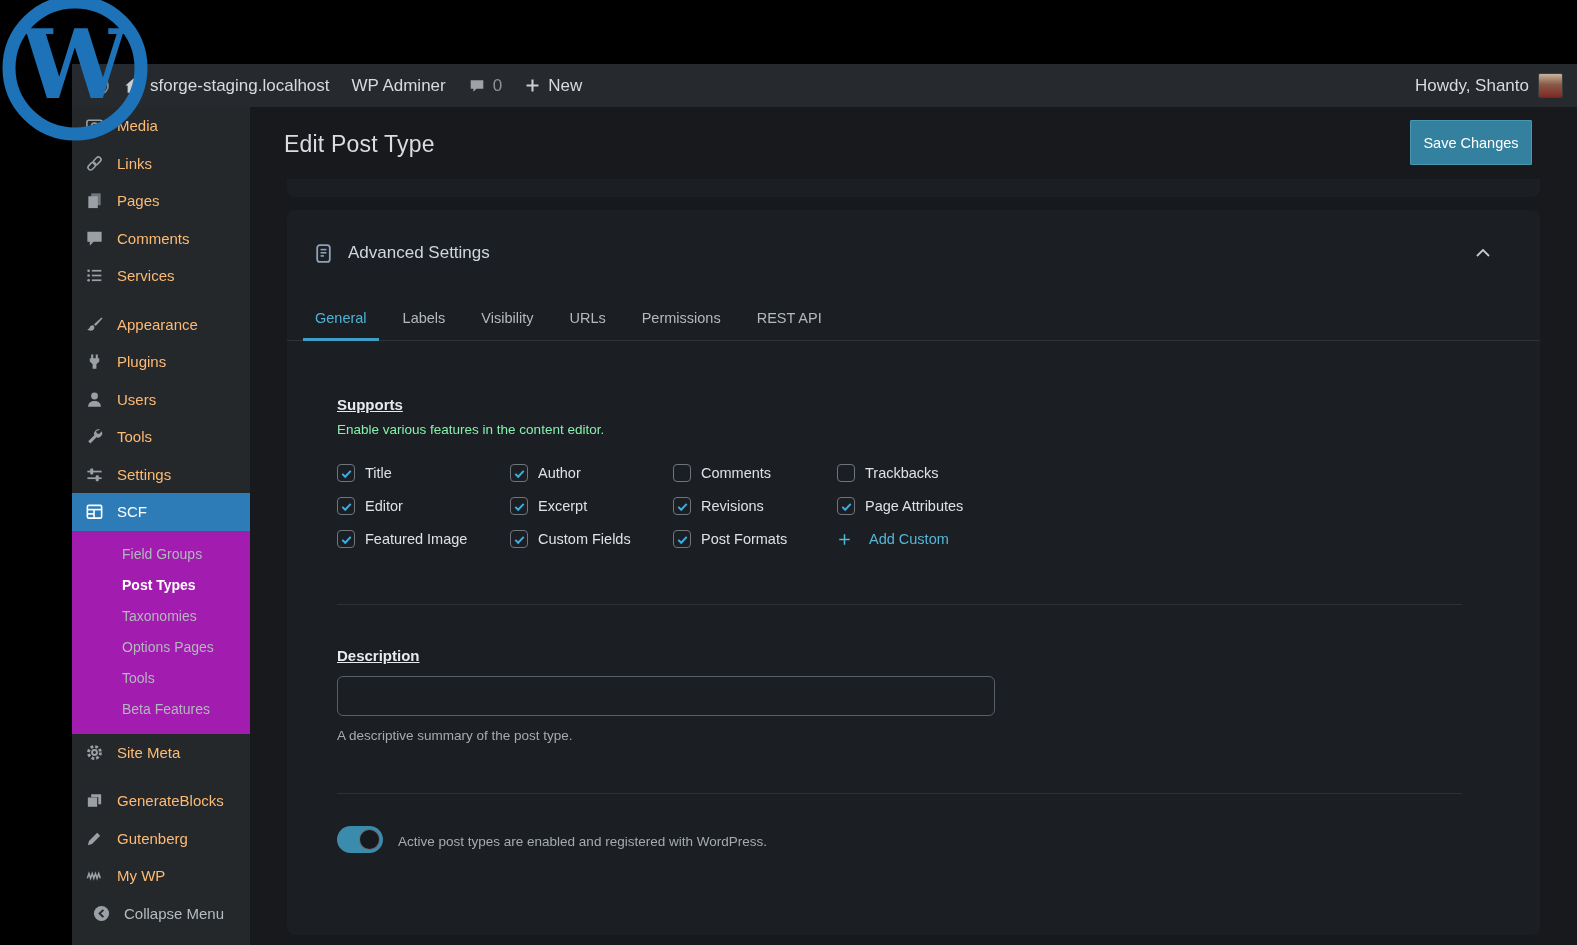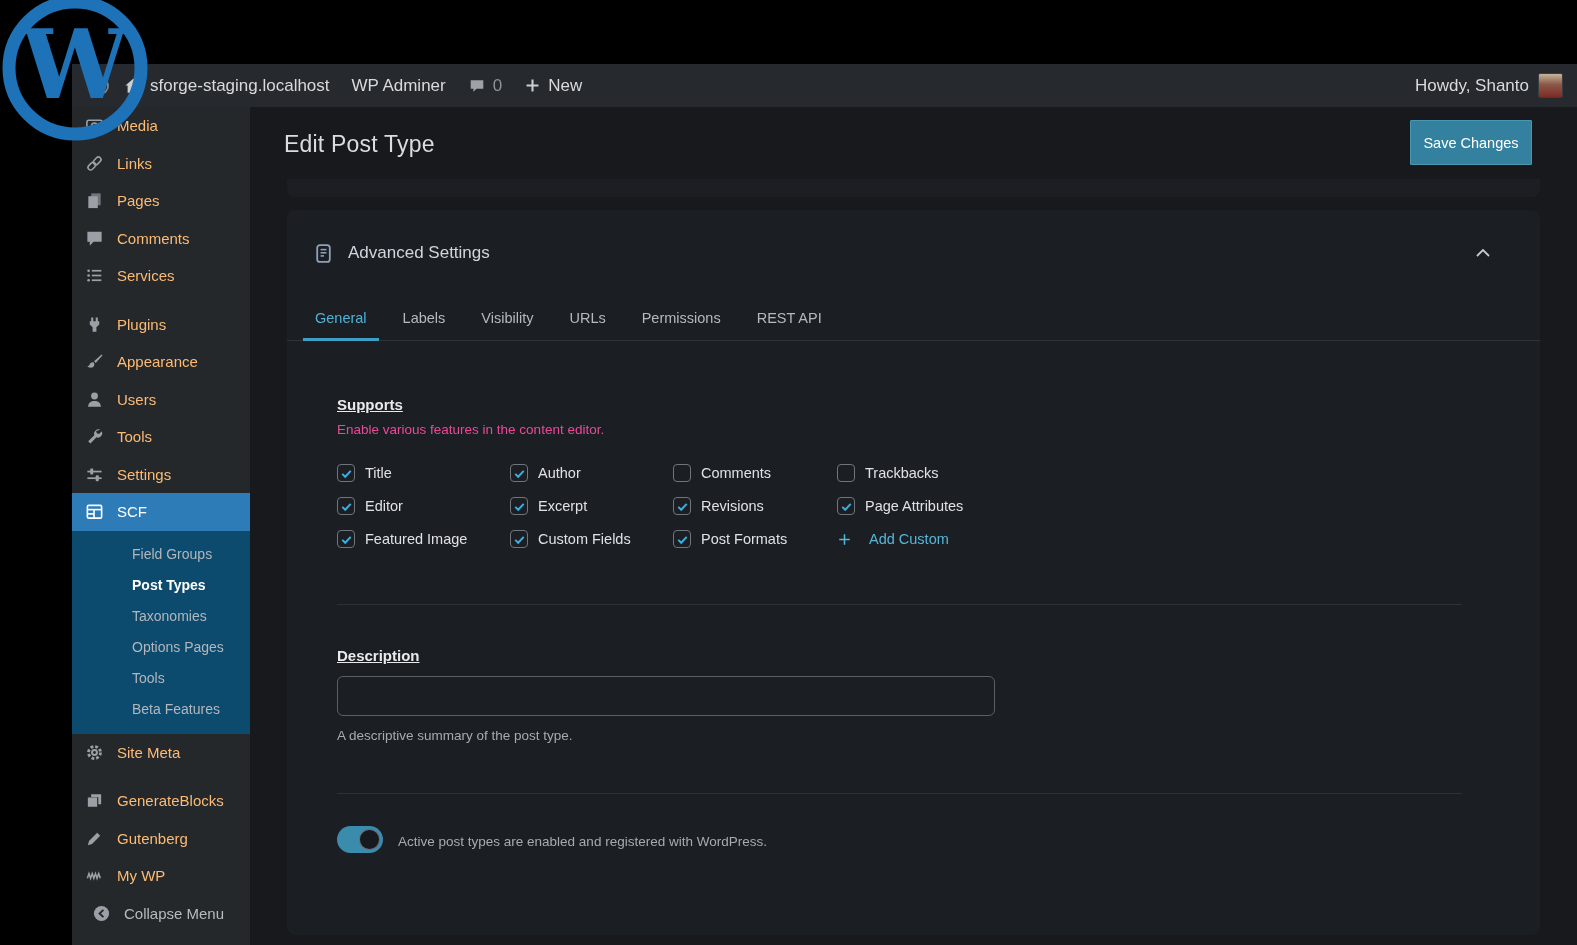--- a/index.html
+++ b/index.html
@@ -42,21 +42,21 @@
   .menu-item svg { flex:0 0 auto; }
   .menu-sep { height:11px; }
   .menu-item.active-parent {
     background:#2d7cb7; color:#fff; position:relative;
   }
   .menu-item.active-parent::after {
     content:""; position:absolute; right:-8px; top:50%; margin-top:-9px;
     border-top:9px solid transparent; border-bottom:9px solid transparent;
     border-left:8px solid #2d7cb7;
   }
-  .submenu { background:#0c4a6e; padding:8px 0 9px 10px; }
+  .submenu { background:#a21caf; padding:8px 0 9px 0; }
   .submenu-item {
     height:31px; display:flex; align-items:center; padding-left:50px;
     color:#b2b7bc; font-size:14px; cursor:pointer;
   }
   .submenu-item.current { color:#ffffff; font-weight:bold; }
   
   #content {
     position:absolute; left:250px; top:107px; right:0; bottom:0;
     background:#17191c;
   }
@@ -92,21 +92,21 @@
     cursor:pointer; position:relative; margin:0 6px;
   }
   .tab.active { color:#50b2d5; }
   .tab.active::after {
     content:""; position:absolute; left:0; right:0; bottom:-1px; height:3px;
     background:#3d9fc4;
   }
   
   .supports-label, .field-label { font-size:15px; font-weight:bold; color:#e8eaec;text-decoration:underline; }
   #supports { position:absolute; left:50px; top:186px; right:78px; }
-  .section-desc { font-size:13.5px; color:#ec4899; margin-top:9px; }
+  .section-desc { font-size:13.5px; color:#86efac; margin-top:9px; }
   #supports-grid {
     margin-top:26px; display:grid;
     grid-template-columns:173px 163px 164px 1fr;
     row-gap:13px;
   }
   .cb-row { display:flex; align-items:center; height:20px; cursor:pointer; }
   .cb {
     width:18px; height:18px; border:1.5px solid #6e757b; border-radius:4px;
     display:flex; align-items:center; justify-content:center; background:#1b1f23;
   }
@@ -215,29 +215,29 @@
       <circle cx="3.8" cy="10" r="1.4"></circle>
         <rect x="7.2" y="9.1" width="10" height="1.8"></rect>
       <circle cx="3.8" cy="15" r="1.4"></circle>
         <rect x="7.2" y="14.1" width="10" height="1.8"></rect>
     </svg>
     <span>Services</span>
   </div>
   <div class="menu-sep"></div>
   <div class="menu-item">
     <svg width="19" height="19" viewBox="0 0 20 20" fill="#9aa0a5">
+      <path d="M17.5 2.5l-8 7.2 1.8 1.8 7.2-8zM9 10.8c-1.8-.4-3.4.5-4 2.2-.5 1.4-1.2 1.9-2.5 2.3 1.6 1.4 5 1.7 6.6-.1 1-1.2.9-2.9-.1-4.4z"></path>
+    </svg>
+    <span>Appearance</span>
+  </div>
+  <div class="menu-item">
+    <svg width="19" height="19" viewBox="0 0 20 20" fill="#9aa0a5">
       <path d="M6.5 2.5h2.2v4h2.6v-4h2.2v4H15v3.4l-3 3v4.6H8v-4.6l-3-3V6.5h1.5z"></path>
     </svg>
     <span>Plugins</span>
-  </div>
-  <div class="menu-item">
-    <svg width="19" height="19" viewBox="0 0 20 20" fill="#9aa0a5">
-      <path d="M17.5 2.5l-8 7.2 1.8 1.8 7.2-8zM9 10.8c-1.8-.4-3.4.5-4 2.2-.5 1.4-1.2 1.9-2.5 2.3 1.6 1.4 5 1.7 6.6-.1 1-1.2.9-2.9-.1-4.4z"></path>
-    </svg>
-    <span>Appearance</span>
   </div>
   <div class="menu-item">
     <svg width="19" height="19" viewBox="0 0 20 20" fill="#9aa0a5">
       <circle cx="10" cy="6.3" r="3.6"></circle>
       <path d="M3.2 17.5c.5-4.1 3.1-5.8 6.8-5.8s6.3 1.7 6.8 5.8z"></path>
     </svg>
     <span>Users</span>
   </div>
   <div class="menu-item">
     <svg width="19" height="19" viewBox="0 0 20 20" fill="#9aa0a5">

